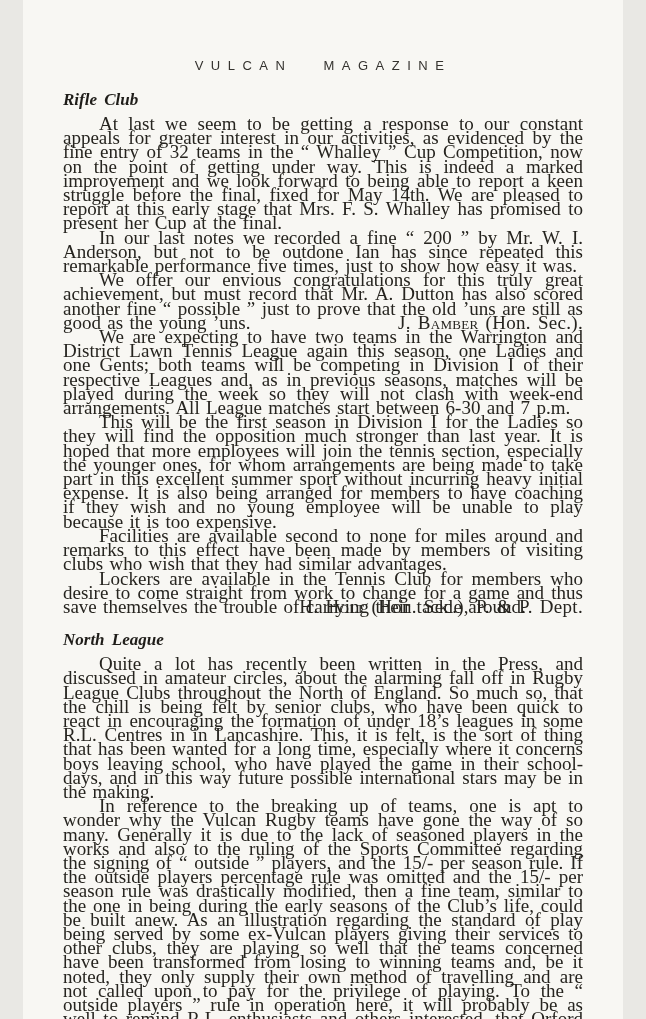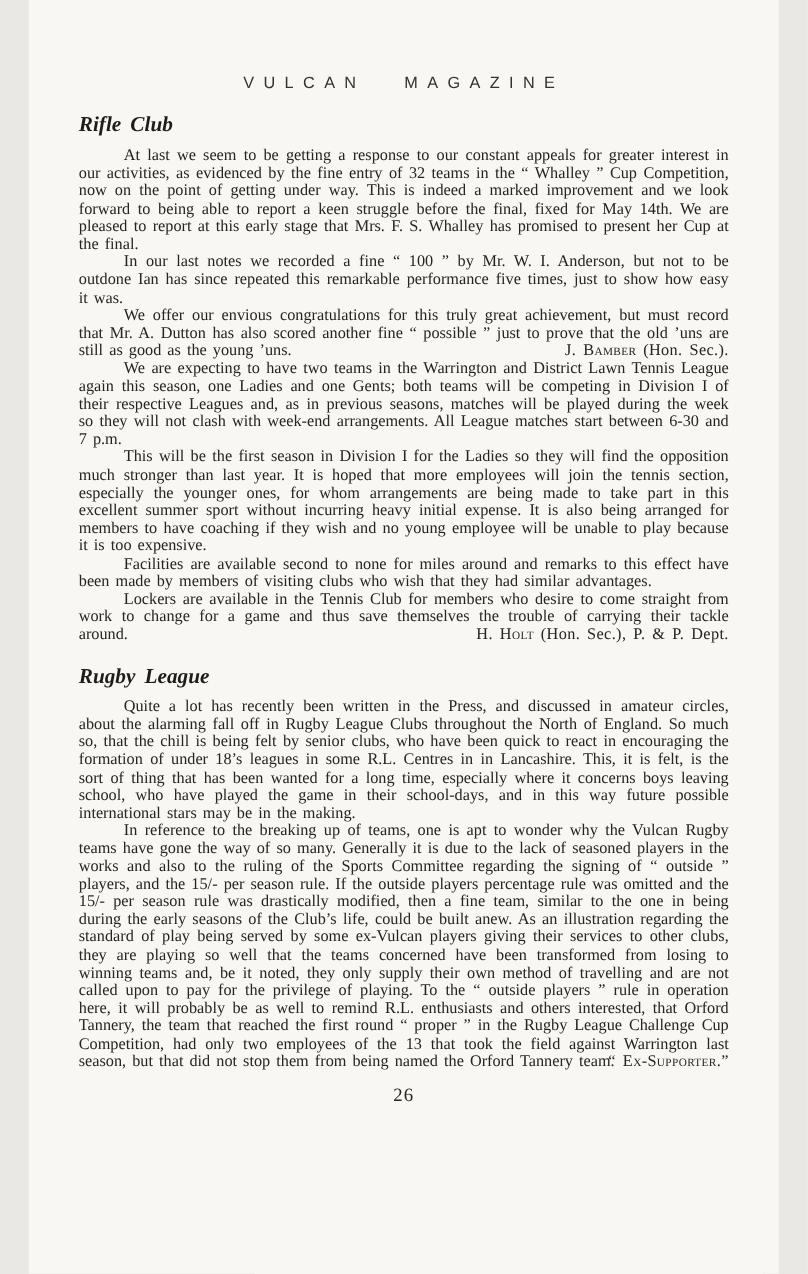--- a/index.html
+++ b/index.html
@@ -37,21 +37,21 @@
     margin: 16px 0 7px 0;
     color: #1f1d19;
     font-style: italic;
   }
   h2.section-title.first {
     margin-top: 17px;
   }
   p.body-par {
     position: relative;
     font-family: "Liberation Serif", serif;
-    font-size: 13px;
+    font-size: 19px;
     line-height: 14.2px;
     text-align: justify;
     text-indent: 36px;
     word-spacing: 1.6px;
     margin: 0;
     color: #26241f;
   }
   .signature {
     position: absolute;
     right: 0;
@@ -75,27 +75,27 @@
 </style>
 </head>
 <body>
 
 <div class="page">
 
   <div class="masthead">VULCAN MAGAZINE</div>
 
   <h2 class="section-title first">Rifle Club</h2>
   <p class="body-par"><span>At last we seem to be getting a response to our constant appeals for greater interest in our activities, as evidenced by the fine entry of 32 teams in the “ Whalley ” Cup Competition, now on the point of getting under way.  This is indeed a marked improvement and we look forward to being able to report a keen struggle before the final, fixed for May 14th.  We are pleased to report at this early stage that Mrs. F. S. Whalley has promised to present her Cup at the final.</span></p>
-  <p class="body-par"><span>In our last notes we recorded a fine “ 100 ” by Mr. W. I. Anderson, but not to be outdone Ian has since repeated this remarkable performance five times, just to show how easy it was.</span></p>
+  <p class="body-par"><span>In our last notes we recorded a fine “ 200 ” by Mr. W. I. Anderson, but not to be outdone Ian has since repeated this remarkable performance five times, just to show how easy it was.</span></p>
   <p class="body-par"><span>We offer our envious congratulations for this truly great achievement, but must record that Mr. A. Dutton has also scored another fine “ possible ” just to prove that the old ’uns are still as good as the young ’uns.</span><span class="signature"><span>J. </span><span class="sc">Bamber</span><span> (Hon. Sec.).</span></span></p>
 
   <p class="body-par"><span>We are expecting to have two teams in the Warrington and District Lawn Tennis League again this season, one Ladies and one Gents; both teams will be competing in Division I of their respective Leagues and, as in previous seasons, matches will be played during the week so they will not clash with week-end arrangements.  All League matches start between 6-30 and 7 p.m.</span></p>
   <p class="body-par"><span>This will be the first season in Division I for the Ladies so they will find the opposition much stronger than last year.  It is hoped that more employees will join the tennis section, especially the younger ones, for whom arrangements are being made to take part in this excellent summer sport without incurring heavy initial expense.  It is also being arranged for members to have coaching if they wish and no young employee will be unable to play because it is too expensive.</span></p>
   <p class="body-par"><span>Facilities are available second to none for miles around and remarks to this effect have been made by members of visiting clubs who wish that they had similar advantages.</span></p>
   <p class="body-par"><span>Lockers are available in the Tennis Club for members who desire to come straight from work to change for a game and thus save themselves the trouble of carrying their tackle around.</span><span class="signature"><span>H. </span><span class="sc">Holt</span><span> (Hon. Sec.), P. &amp; P. Dept.</span></span></p>
 
-  <h2 class="section-title">Rugby League</h2>
+  <h2 class="section-title">North League</h2>
   <p class="body-par"><span>Quite a lot has recently been written in the Press, and discussed in amateur circles, about the alarming fall off in Rugby League Clubs throughout the North of England.  So much so, that the chill is being felt by senior clubs, who have been quick to react in encouraging the formation of under 18’s leagues in some R.L. Centres in in Lancashire.  This, it is felt, is the sort of thing that has been wanted for a long time, especially where it concerns boys leaving school, who have played the game in their school-days, and in this way future possible international stars may be in the making.</span></p>
   <p class="body-par"><span>In reference to the breaking up of teams, one is apt to wonder why the Vulcan Rugby teams have gone the way of so many.  Generally it is due to the lack of seasoned players in the works and also to the ruling of the Sports Committee regarding the signing of “ outside ” players, and the 15/- per season rule.  If the outside players percentage rule was omitted and the 15/- per season rule was drastically modified, then a fine team, similar to the one in being during the early seasons of the Club’s life, could be built anew.  As an illustration regarding the standard of play being served by some ex-Vulcan players giving their services to other clubs, they are playing so well that the teams concerned have been transformed from losing to winning teams and, be it noted, they only supply their own method of travelling and are not called upon to pay for the privilege of playing.  To the “ outside players ” rule in operation here, it will probably be as well to remind R.L. enthusiasts and others interested, that Orford Tannery, the team that reached the first round “ proper ” in the Rugby League Challenge Cup Competition, had only two employees of the 13 that took the field against Warrington last season, but that did not stop them from being named the Orford Tannery team.</span><span class="signature"><span>“ </span><span class="sc">Ex-Supporter</span><span>.”</span></span></p>
 
   <div class="page-number">26</div>
 
 </div>
 
 </body></html>

